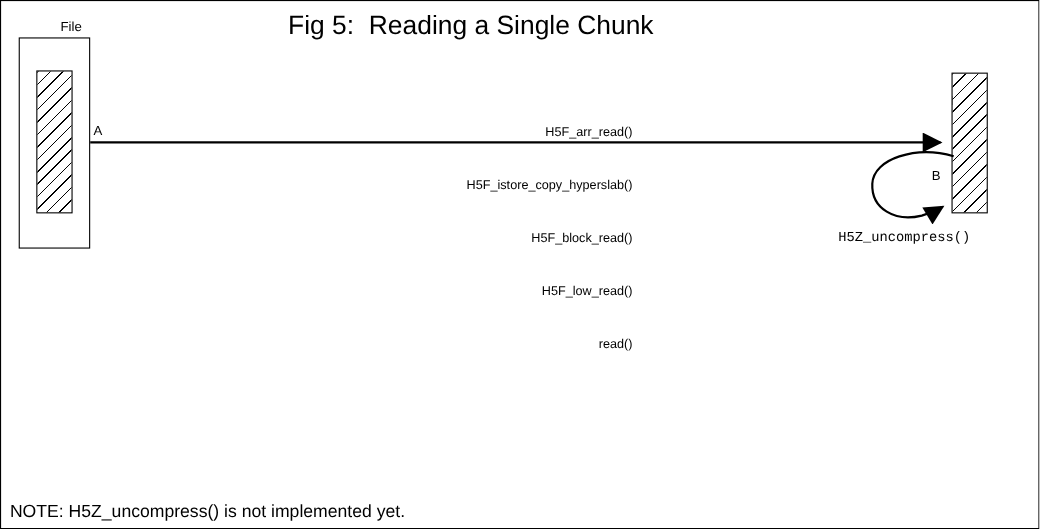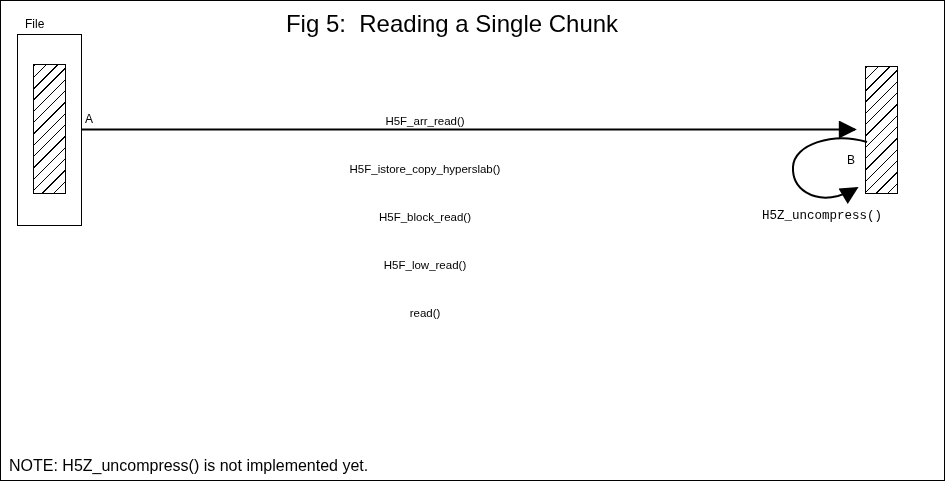--- a/index.html
+++ b/index.html
@@ -15,21 +15,20 @@
     overflow: hidden;
   }
   .abs { position: absolute; }
   .title {
     top: 9px;
     left: 427px;
     transform: translateX(-50%);
     font-size: 24px;
     white-space: pre;
     letter-spacing: 0px;
-    margin-left: 24px;
   }
   .small-label { font-size: 12px; white-space: pre; }
   .box-label { font-size: 12px; white-space: pre; }
   .outline-rect {
     box-sizing: border-box;
     border: 1px solid #000;
     background: #ffffff;
   }
   .hatch-rect {
     box-sizing: border-box;
@@ -37,21 +36,21 @@
     background-image: repeating-linear-gradient(
       135deg,
       #000 0px, #000 1px,
       #ffffff 1px, #ffffff 8px
     );
   }
   .call-chain {
     top: 80px;
     left: 274px;
     width: 300px;
-    text-align: center;
+    text-align: right;
     font-size: 11.5px;
     line-height: 16px;
     white-space: pre;
   }
   .note {
     left: 8px;
     top: 456px;
     font-size: 16px;
     white-space: pre;
   }
@@ -69,21 +68,21 @@
     pointer-events: none;
   }
 </style>
 </head>
 <body>
 
 <div class="canvas">
 
   <div class="abs title">Fig 5:  Reading a Single Chunk</div>
 
-  <div class="abs box-label" style="left:24px; top:16px;">File</div>
+  <div class="abs box-label" style="left:54px; top:16px;">File</div>
   <div class="abs outline-rect" style="left:16px; top:33px; width:65px; height:192px;"></div>
   <div class="abs hatch-rect" style="left:32px; top:63px; width:33px; height:130px;"></div>
 
   <div class="abs box-label" style="left:864px; top:40px;margin-top:43px;">Buffer</div>
   <div class="abs hatch-rect" style="left:864px; top:65px; width:33px; height:128px;"></div>
 
   <svg class="overlay" viewBox="0 0 945 481" xmlns="http://www.w3.org/2000/svg">
     <defs>
       <marker id="arrowhead" viewBox="0 0 10 10" refX="9" refY="5" markerWidth="11" markerHeight="9" orient="auto">
         <path d="M0,0 L10,5 L0,10 z" fill="#000"></path>

